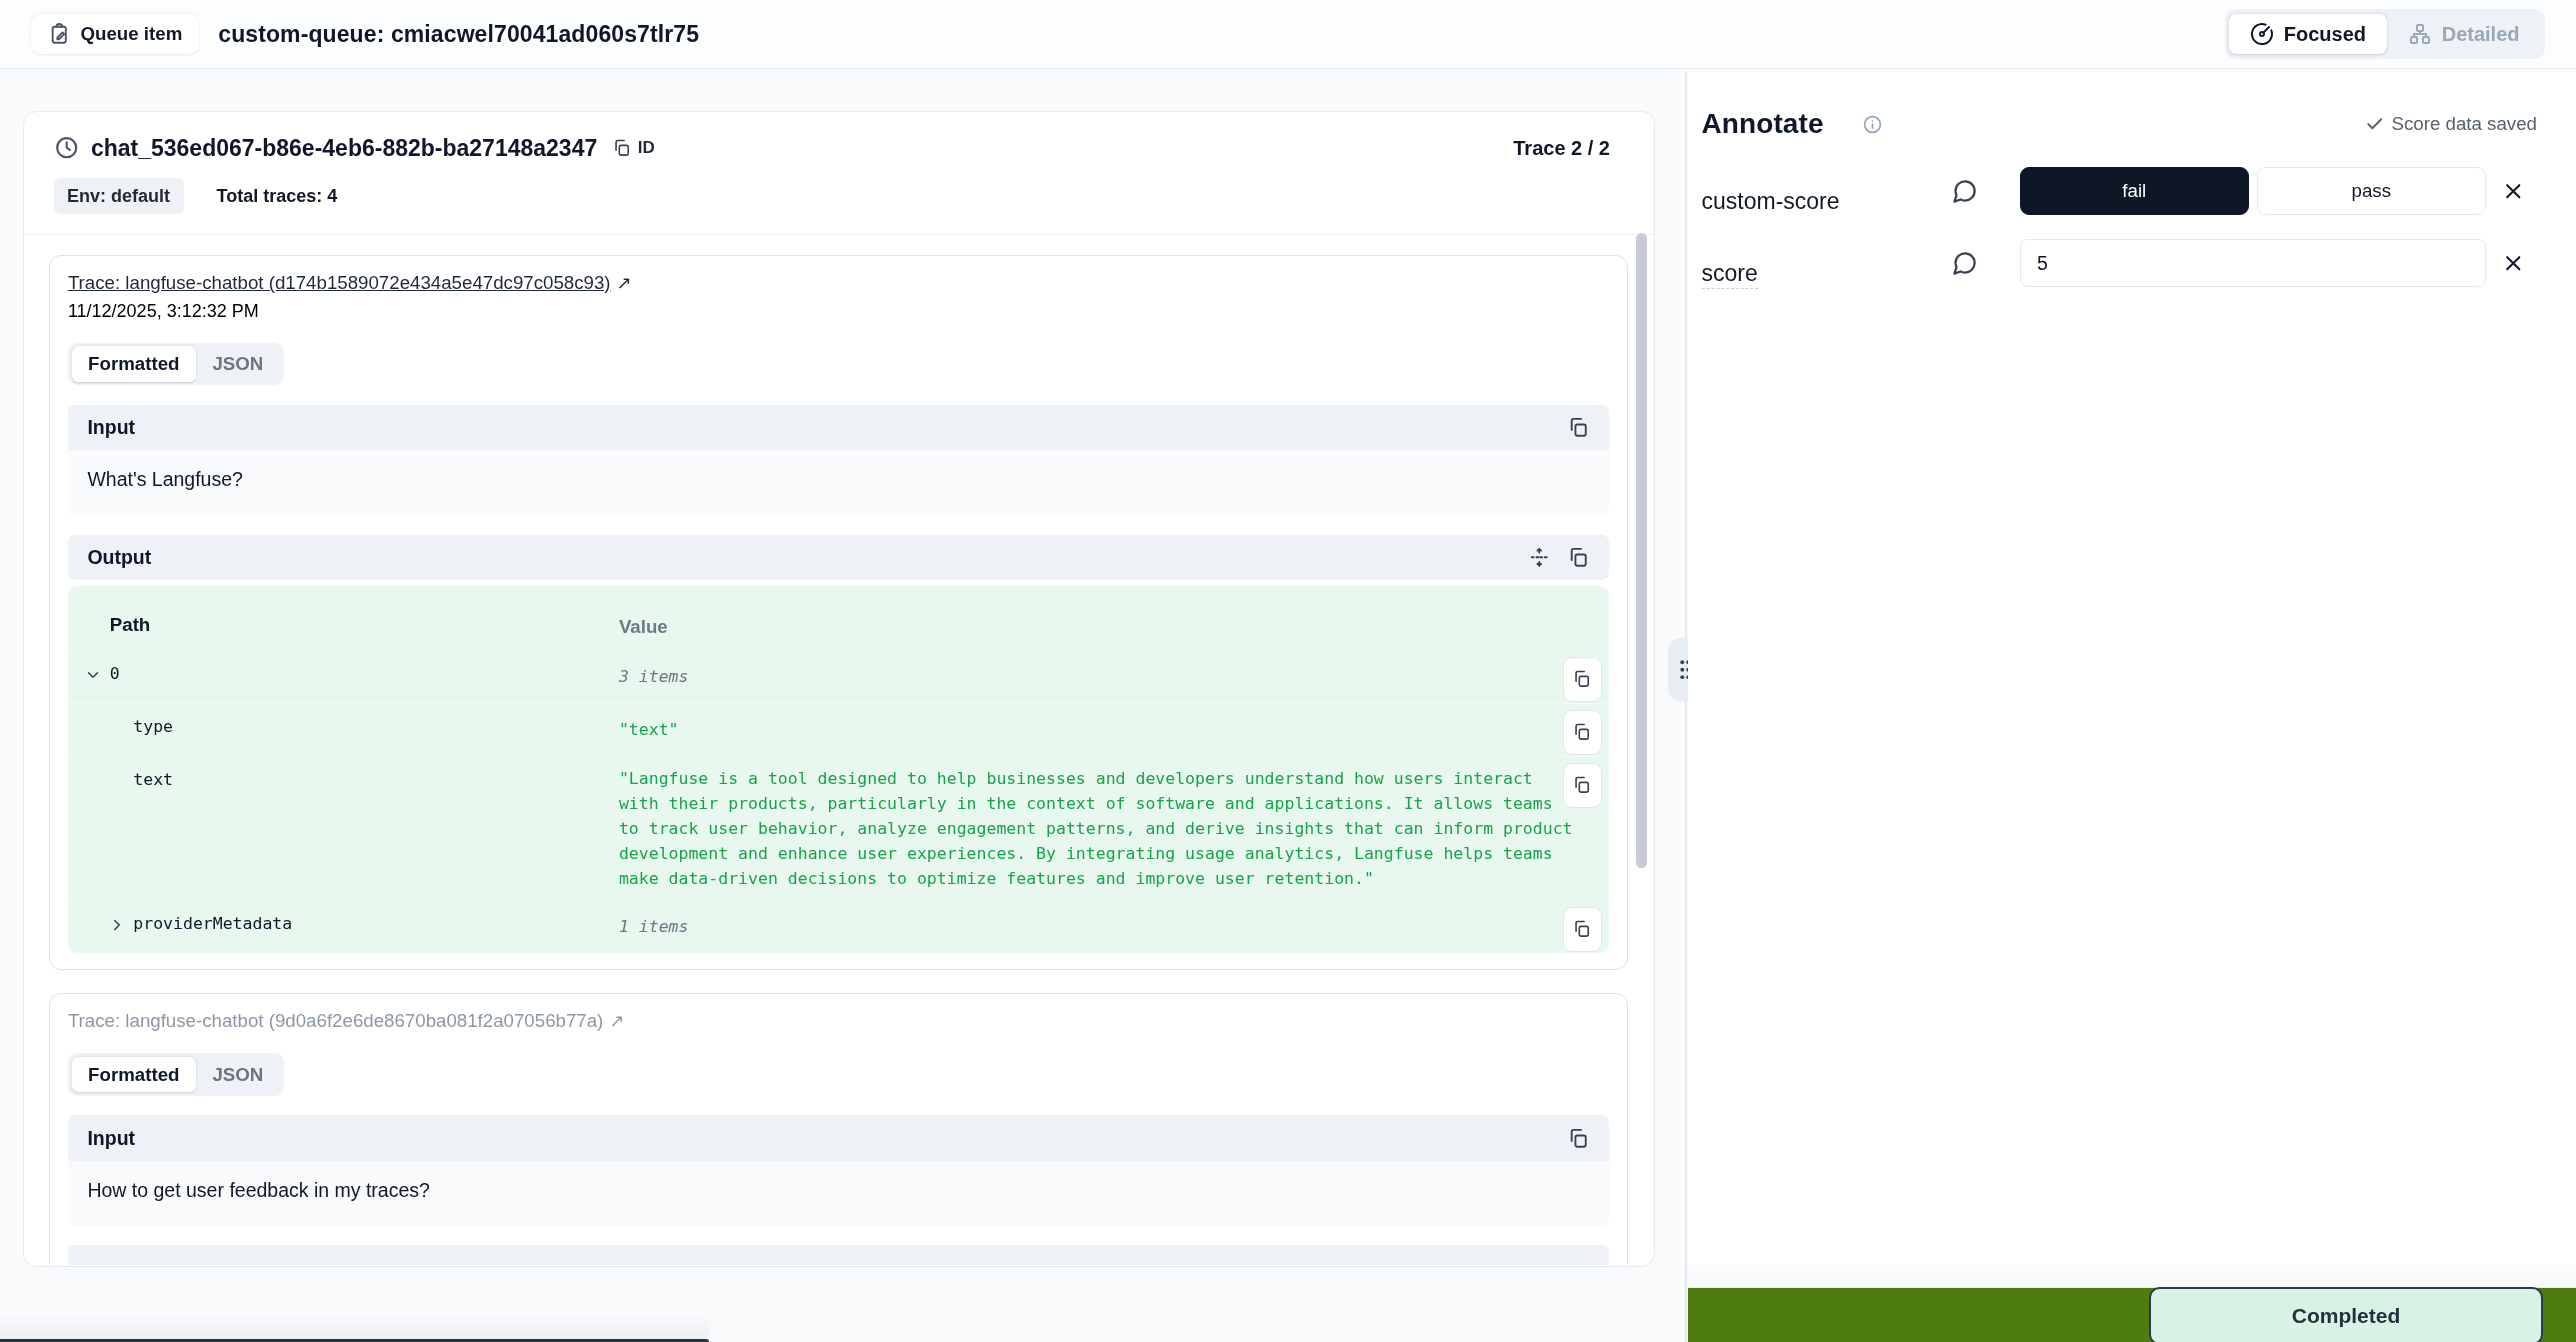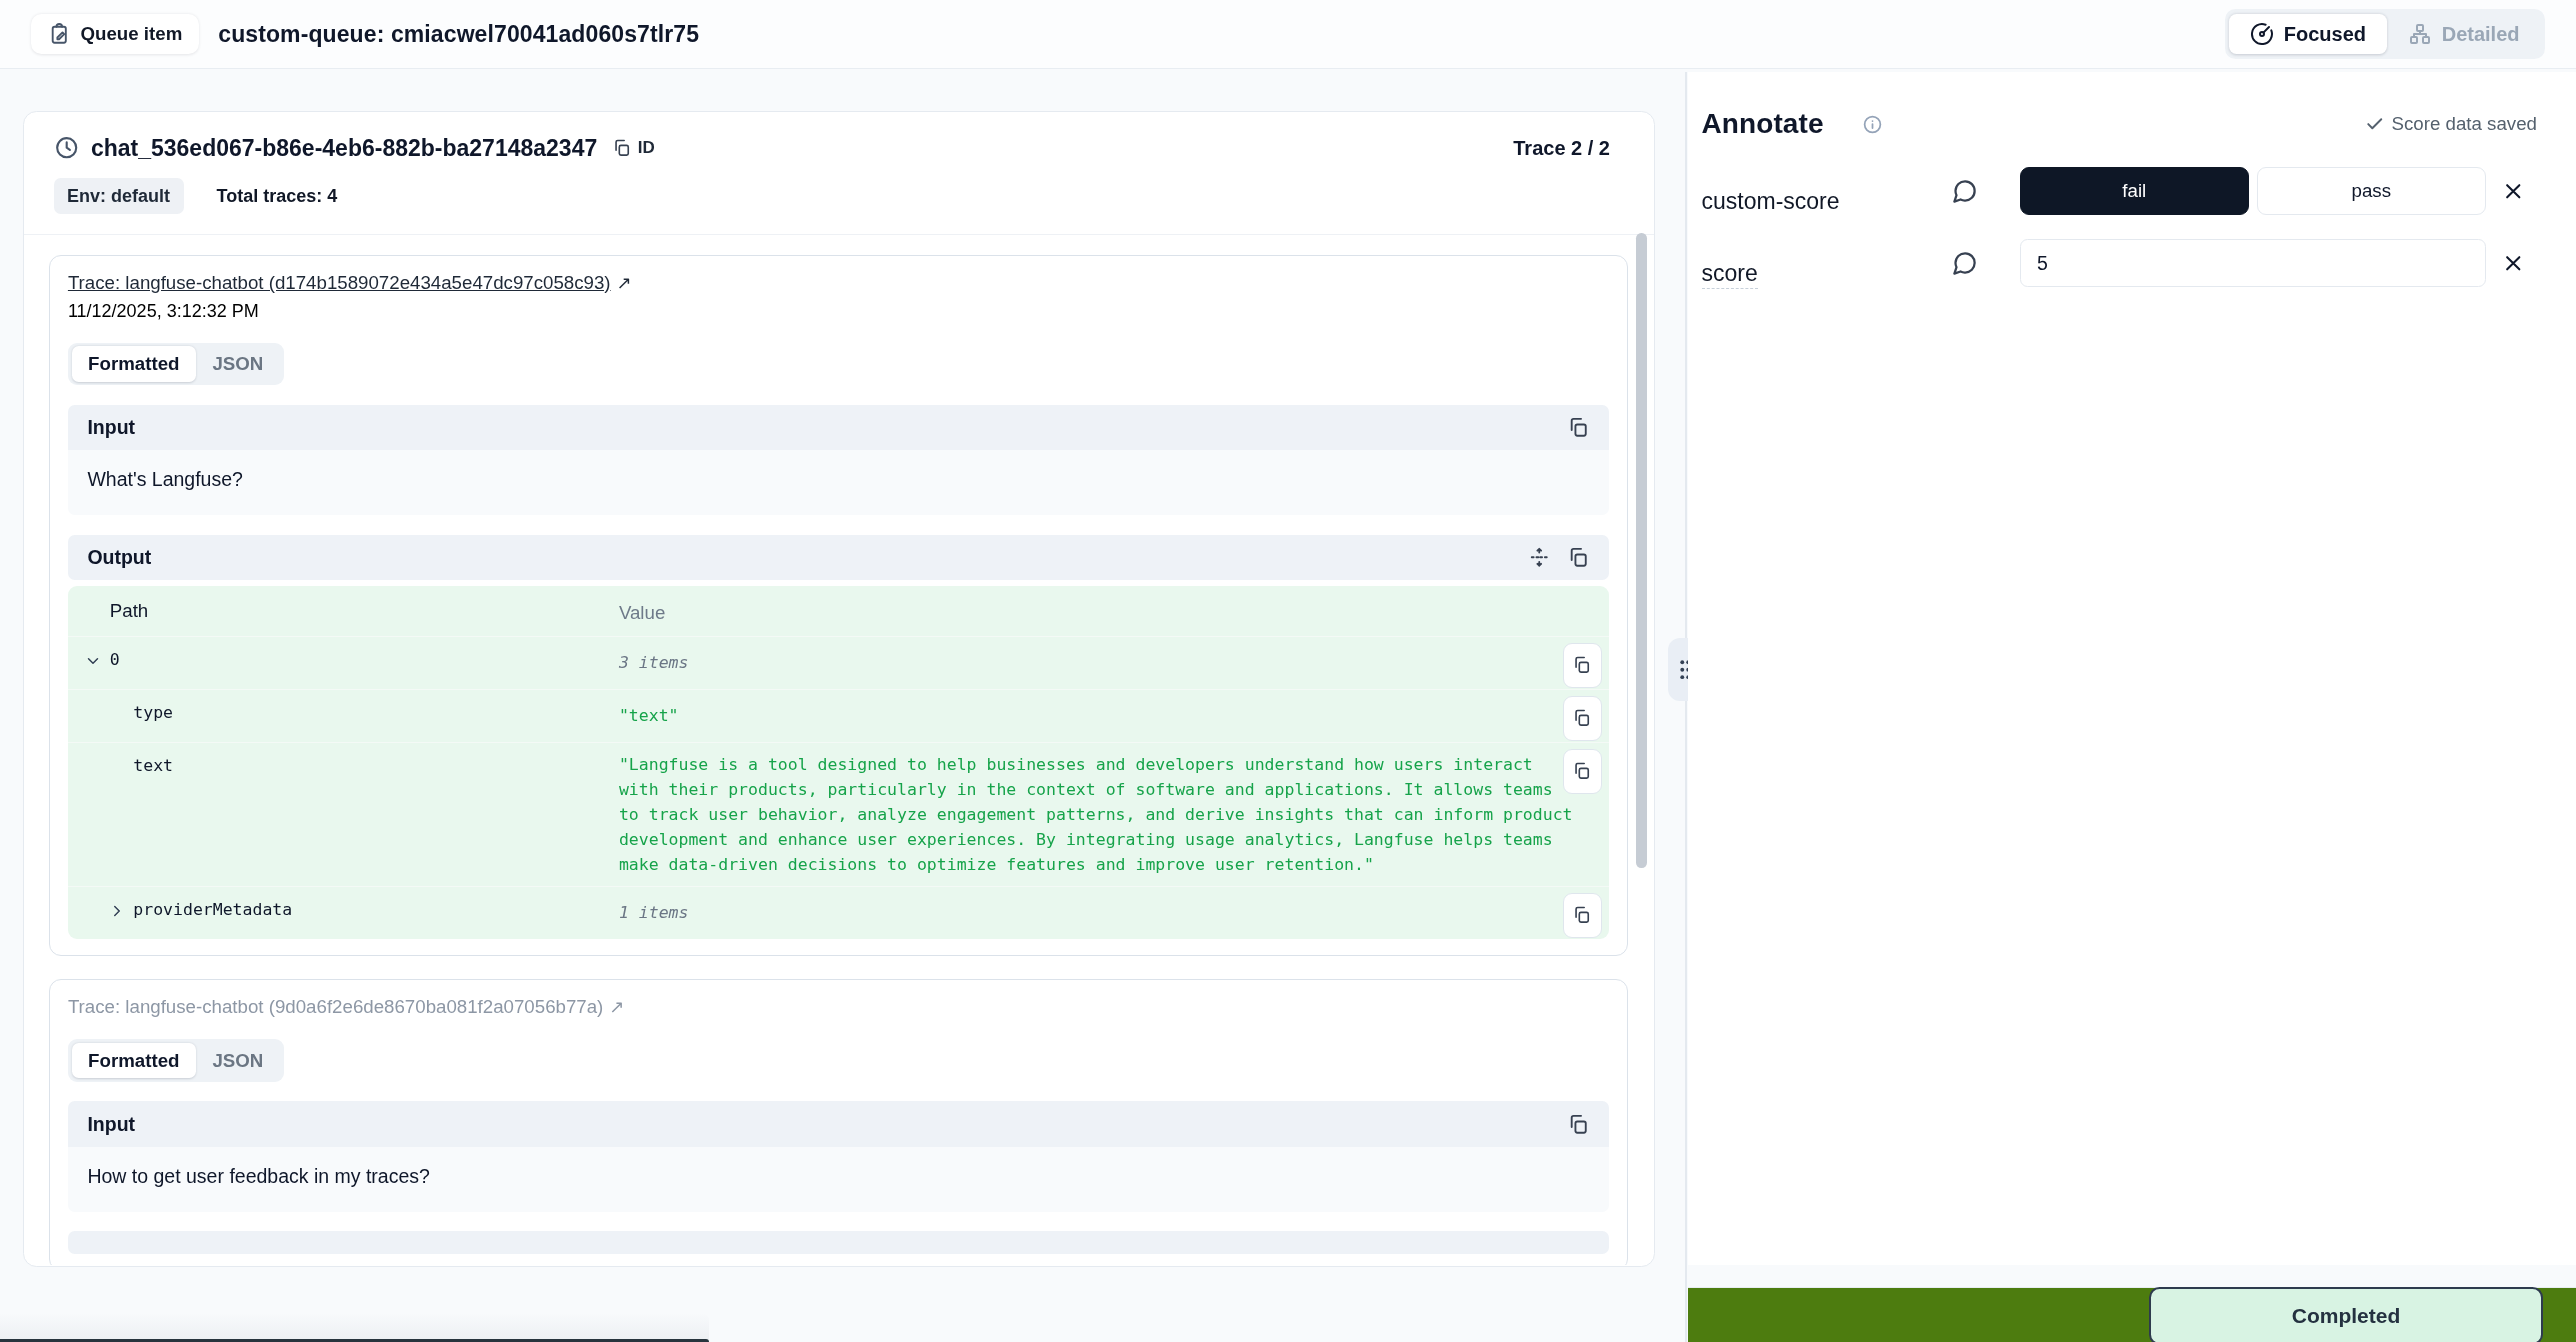--- a/index.html
+++ b/index.html
@@ -52,21 +52,21 @@
   .io-icons{margin-left:auto;display:flex;gap:16.5px;color:#374151;align-items:center;}
   .icon-btn{background:none;border:none;padding:0;color:#374151;cursor:pointer;}
   .input-body{background:#f8fafc;padding:18px 19.5px 24px;font-size:19.5px;border-radius:0 0 6.7px 6.7px;color:#0f172a;}
 
   
   .json-table{margin-top:6px;background:#e9f8ee;border-radius:9px;overflow:hidden;
     font-family:"DejaVu Sans Mono",monospace;}
   .jt-row{display:flex;position:relative;border-top:1.5px solid #f4faf6;}
   .jt-row:first-child{border-top:none;}
   .jt-header{font-family:"Liberation Sans",sans-serif;color:#6e7a89;}
-  .jt-header .jt-path,.jt-header .jt-value{font-size:18.7px;padding-top:14px;padding-bottom:10.5px;}
+  .jt-header .jt-path,.jt-header .jt-value{font-size:18.7px;padding-top:28px;padding-bottom:10.5px;font-weight:bold;}
   .jt-path{width:551px;box-sizing:border-box;padding:13.5px 7.5px 13.5px 16.5px;display:flex;align-items:flex-start;
     gap:0;font-size:16.5px;color:#0f172a;}
   .jt-row.lvl2 .jt-path{padding-left:40px;}
   .chev{width:25.4px;flex:none;color:#334155;padding-top:2.2px;}
   .chev.empty{height:0.7px;}
   .jt-value{flex:1;box-sizing:border-box;padding:13.5px 33px 13.5px 0;font-size:16.5px;line-height:25px;}
   .v-meta{color:#6b7685;font-style:italic;}
   .v-string{color:#16a34a;}
   .jt-text .jt-value{padding-top:9px;padding-bottom:9px;}
   .copy-chip{position:absolute;right:7.5px;top:6px;width:39px;height:45px;background:#fff;border:1.5px solid #dfe6ed;

